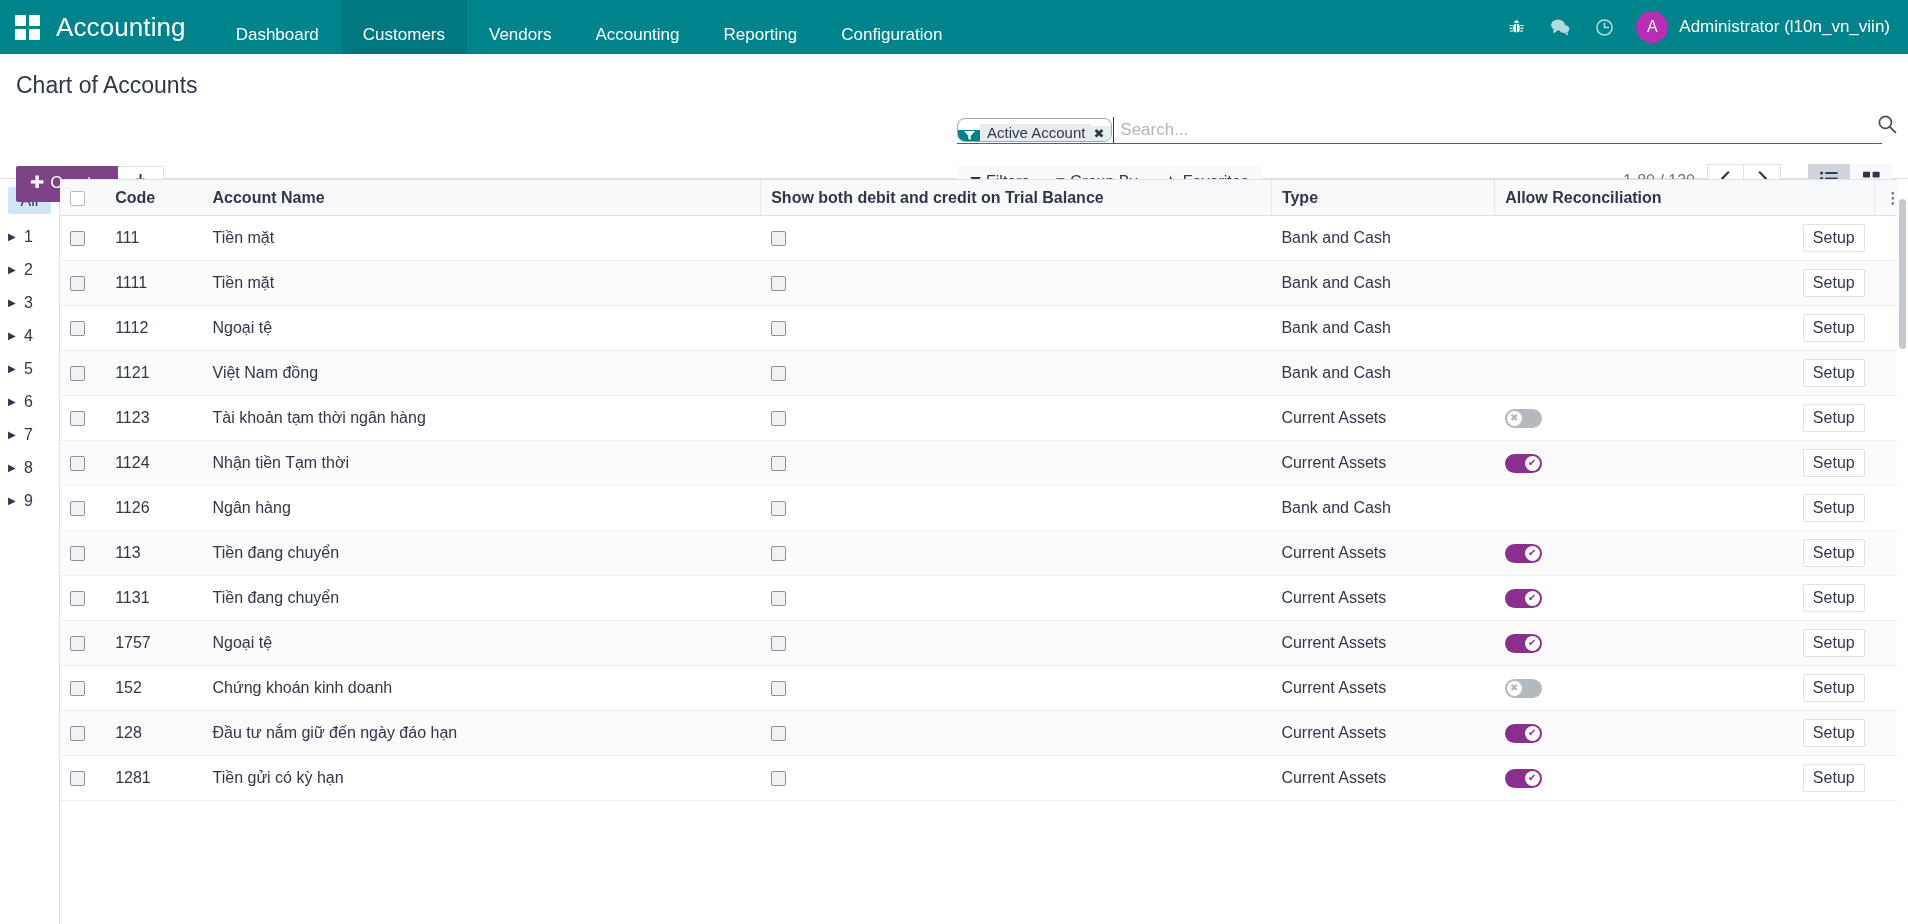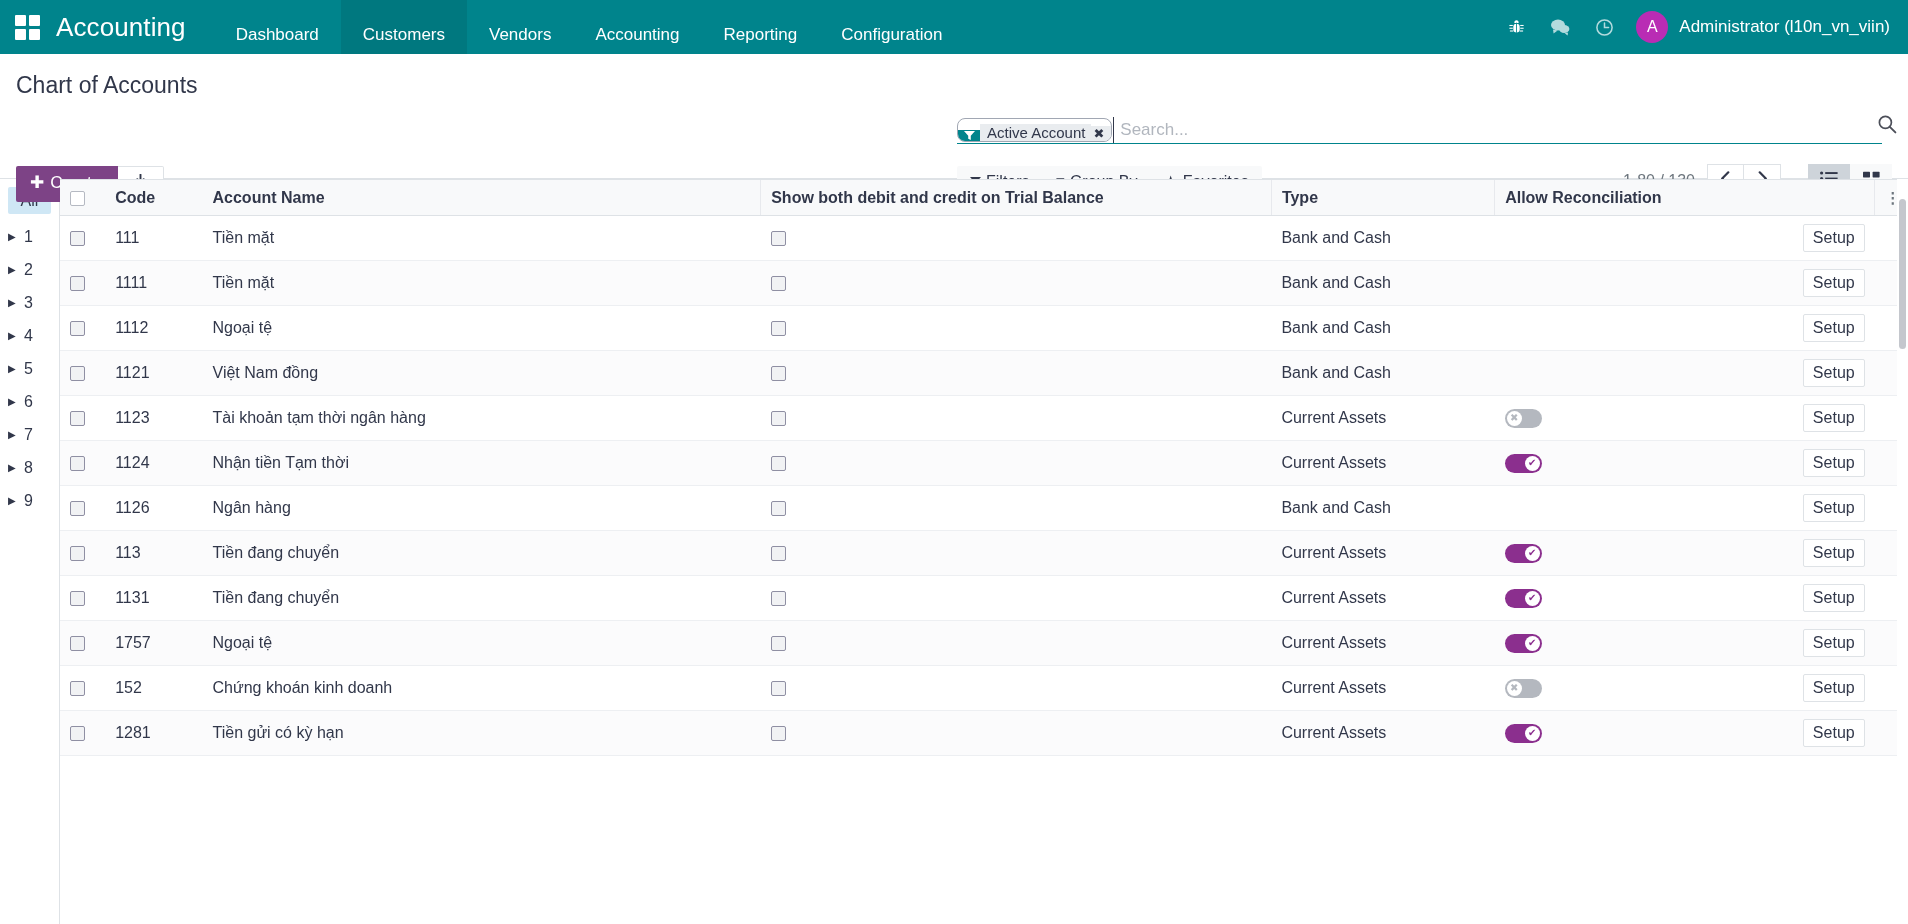--- a/index.html
+++ b/index.html
@@ -704,20 +704,30 @@
             <td>152</td>
             <td>Chứng khoán kinh doanh</td>
             <td><span class="cb"></span></td>
             <td>Current Assets</td>
             <td><span class="toggle off"><span class="knob">✖</span></span></td>
             <td class="cell-right"><button class="setup-btn">Setup</button></td>
             <td></td>
           </tr>
           <tr>
             <td><span class="cb"></span></td>
+            <td>128</td>
+            <td>Đầu tư nắm giữ đến ngày đáo hạn</td>
+            <td><span class="cb"></span></td>
+            <td>Current Assets</td>
+            <td><span class="toggle on"><span class="knob">✔</span></span></td>
+            <td class="cell-right"><button class="setup-btn">Setup</button></td>
+            <td></td>
+          </tr>
+          <tr>
+            <td><span class="cb"></span></td>
             <td>1281</td>
             <td>Tiền gửi có kỳ hạn</td>
             <td><span class="cb"></span></td>
             <td>Current Assets</td>
             <td><span class="toggle on"><span class="knob">✔</span></span></td>
             <td class="cell-right"><button class="setup-btn">Setup</button></td>
             <td></td>
           </tr>
         </tbody>
     </table>

